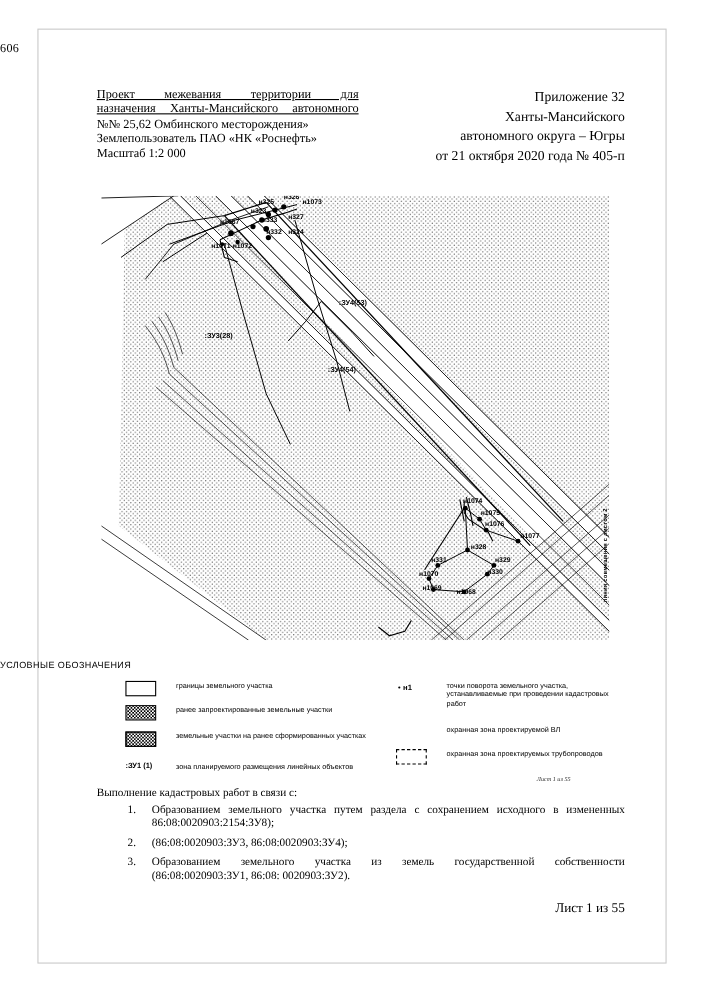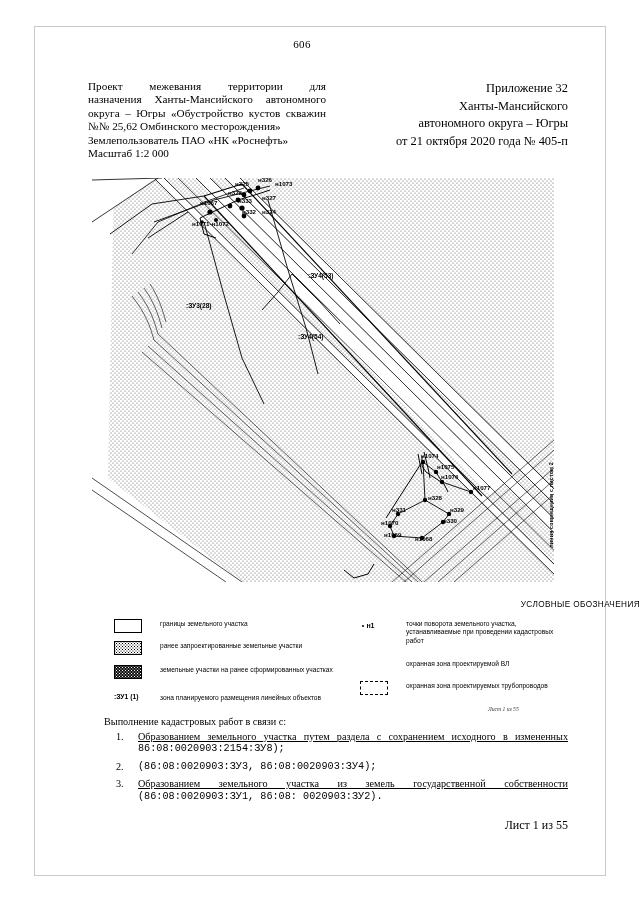--- a/index.html
+++ b/index.html
@@ -27,39 +27,39 @@
     position: absolute;
     left: 34px; top: 26px;
     width: 572px; height: 850px;
     border: 1px solid #c9c9c9;
     box-sizing: border-box;
   }
   .page-num {
     position: absolute;
     left: 0; top: 38px;
     width: 604px;
-    text-align: center;
     font-size: 11px;
     letter-spacing: .3px;
   }
 
   
   .hdr-left {
     position: absolute;
     left: 88px; top: 80px;
     width: 238px;
     font-size: 11.2px;
     line-height: 13.4px;
     text-align: justify;
     text-justify: inter-word;
   }
   .hdr-left div { white-space: normal; }
   .hdr-left .j {
     text-align: justify;
     text-align-last: justify;
+    text-decoration: underline;
   }
   .hdr-right {
     position: absolute;
     left: 356px; top: 80px;
     width: 212px;
     font-size: 12.4px;
     line-height: 17.5px;
     text-align: right;
   }
 
@@ -82,21 +82,21 @@
     white-space: nowrap;
     font-family: "Liberation Sans", sans-serif;
     font-weight: bold;
   }
 
   
   .legend-title {
     position: absolute;
     left: 0; top: 600px;
     width: 640px;
-    text-align: right;
+    text-align: left;
     font-size: 8.2px;
     font-family: "Liberation Sans", sans-serif;
     letter-spacing: .4px;
   }
   .legend {
     position: absolute;
     left: 88px; top: 618px;
     width: 470px;
     height: 100px;
   }
@@ -175,47 +175,45 @@
   }
 
   
   .body-text {
     position: absolute;
     left: 88px; top: 716px;
     width: 480px;
     font-size: 10.2px;
     line-height: 12.6px;
   }
-  .bt-lead { margin: 0 0 2px 16px; }
+  .bt-lead { margin: 0 0 2px 0; }
   ol.bt-list {
     margin: 0;
     padding: 0 0 0 0;
     list-style: none;
     counter-reset: item;
   }
   ol.bt-list > li {
     position: relative;
     padding-left: 50px;
     margin-bottom: 5px;
   }
   ol.bt-list > li .num {
     position: absolute;
     left: 28px; top: 0;
   }
   .jline {
     text-align: justify;
     text-align-last: justify;
     margin: 0;
-    text-decoration: underline;
   }
   .jlast {
     text-align: justify;
     text-align-last: left;
     margin: 0;
-    font-family: Liberation Mono, monospace;
   }
   .sheet-note {
     position: absolute;
     left: 0; top: 818px;
     width: 568px;
     text-align: right;
     font-size: 12px;
   }
 </style>
 </head>
@@ -223,21 +221,20 @@
 
 <div class="page">
 
   <div class="page-frame"></div>
 
   <div class="page-num">606</div>
 
   <div class="hdr-left">
     <div class="j">Проект межевания территории для</div>
     <div class="j">назначения Ханты-Мансийского автономного</div>
-    <div class="j">округа – Югры «Обустройство кустов скважин</div>
     <div>№№ 25,62 Омбинского месторождения»</div>
     <div>Землепользователь ПАО «НК «Роснефть»</div>
     <div>Масштаб 1:2 000</div>
   </div>
 
   <div class="hdr-right">
     <div>Приложение 32</div>
     <div>Ханты-Мансийского</div>
     <div>автономного округа – Югры</div>
     <div>от 21 октября 2020 года № 405-п</div>

